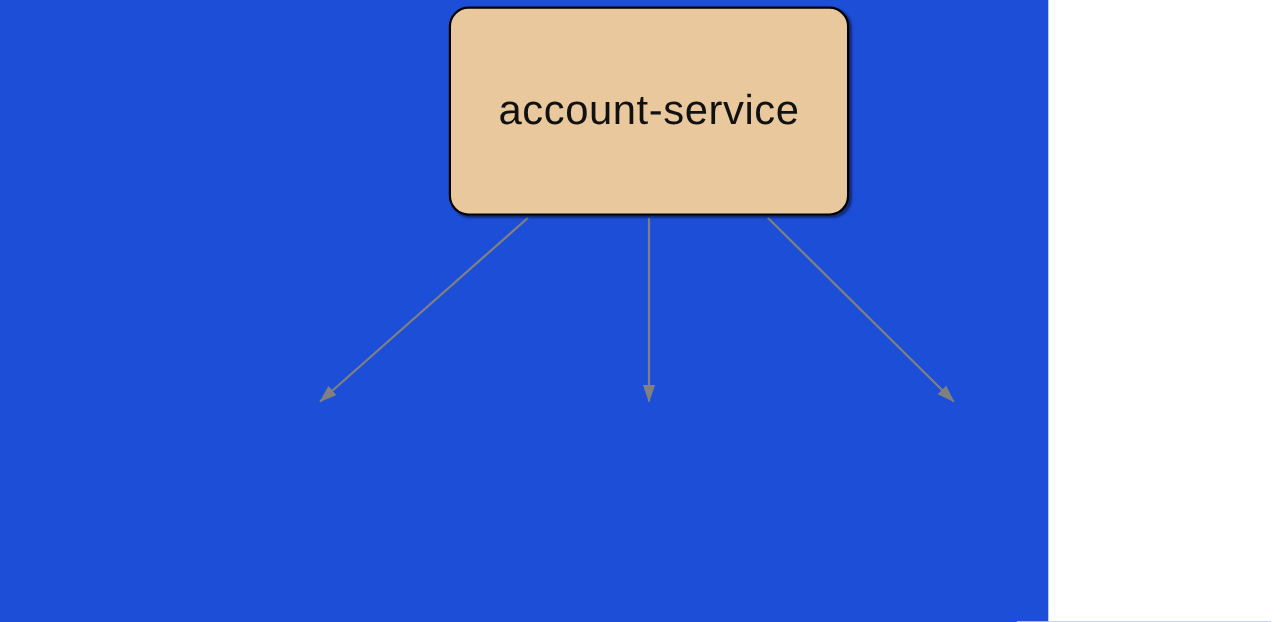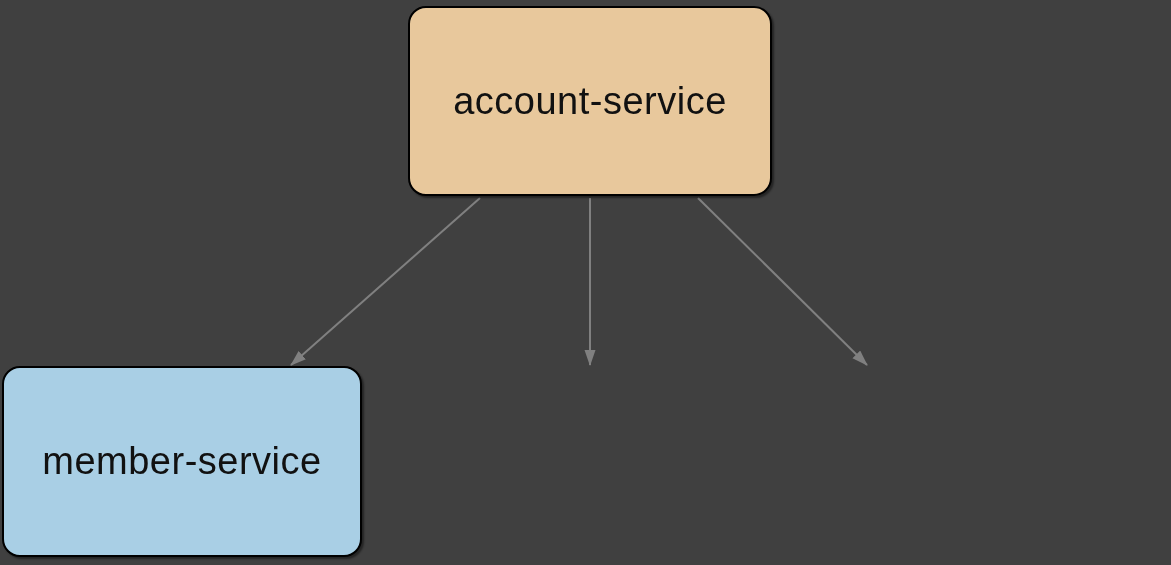--- a/index.html
+++ b/index.html
@@ -3,23 +3,23 @@
 <meta charset="utf-8">
 <style>
   html, body {
     margin: 0;
     padding: 0;
     background: #ffffff;
     font-family: "Liberation Sans", sans-serif;
   }
   .canvas {
     position: relative;
-    width: 1171px;
+    width: 953px;
     height: 565px;
-    background: #404040;
+    background: #1d4ed8;
     overflow: hidden;
   }
   .edges-layer {
     position: absolute;
     inset: 0;
     width: 1171px;
     height: 565px;
   }
   .node {
     position: absolute;
@@ -55,19 +55,16 @@
     </defs>
     <line x1="480" y1="198" x2="291" y2="365" stroke-width="2" marker-end="url(#arrowhead)" stroke="#808080"></line>
     <line x1="590" y1="198" x2="590" y2="365" stroke-width="2" marker-end="url(#arrowhead)" stroke="#808080"></line>
     <line x1="698" y1="198" x2="867" y2="365" stroke-width="2" marker-end="url(#arrowhead)" stroke="#808080"></line>
   </svg>
 
   <div class="node node-parent" style="background-color: rgb(232, 200, 156);">
     <span class="node-label">account-service</span>
   </div>
 
-  <div class="node node-child-1" style="background-color: rgb(169, 207, 229);">
-    <span class="node-label">member-service</span>
-  </div>
 
 
 
 </div>
 
 </body></html>

